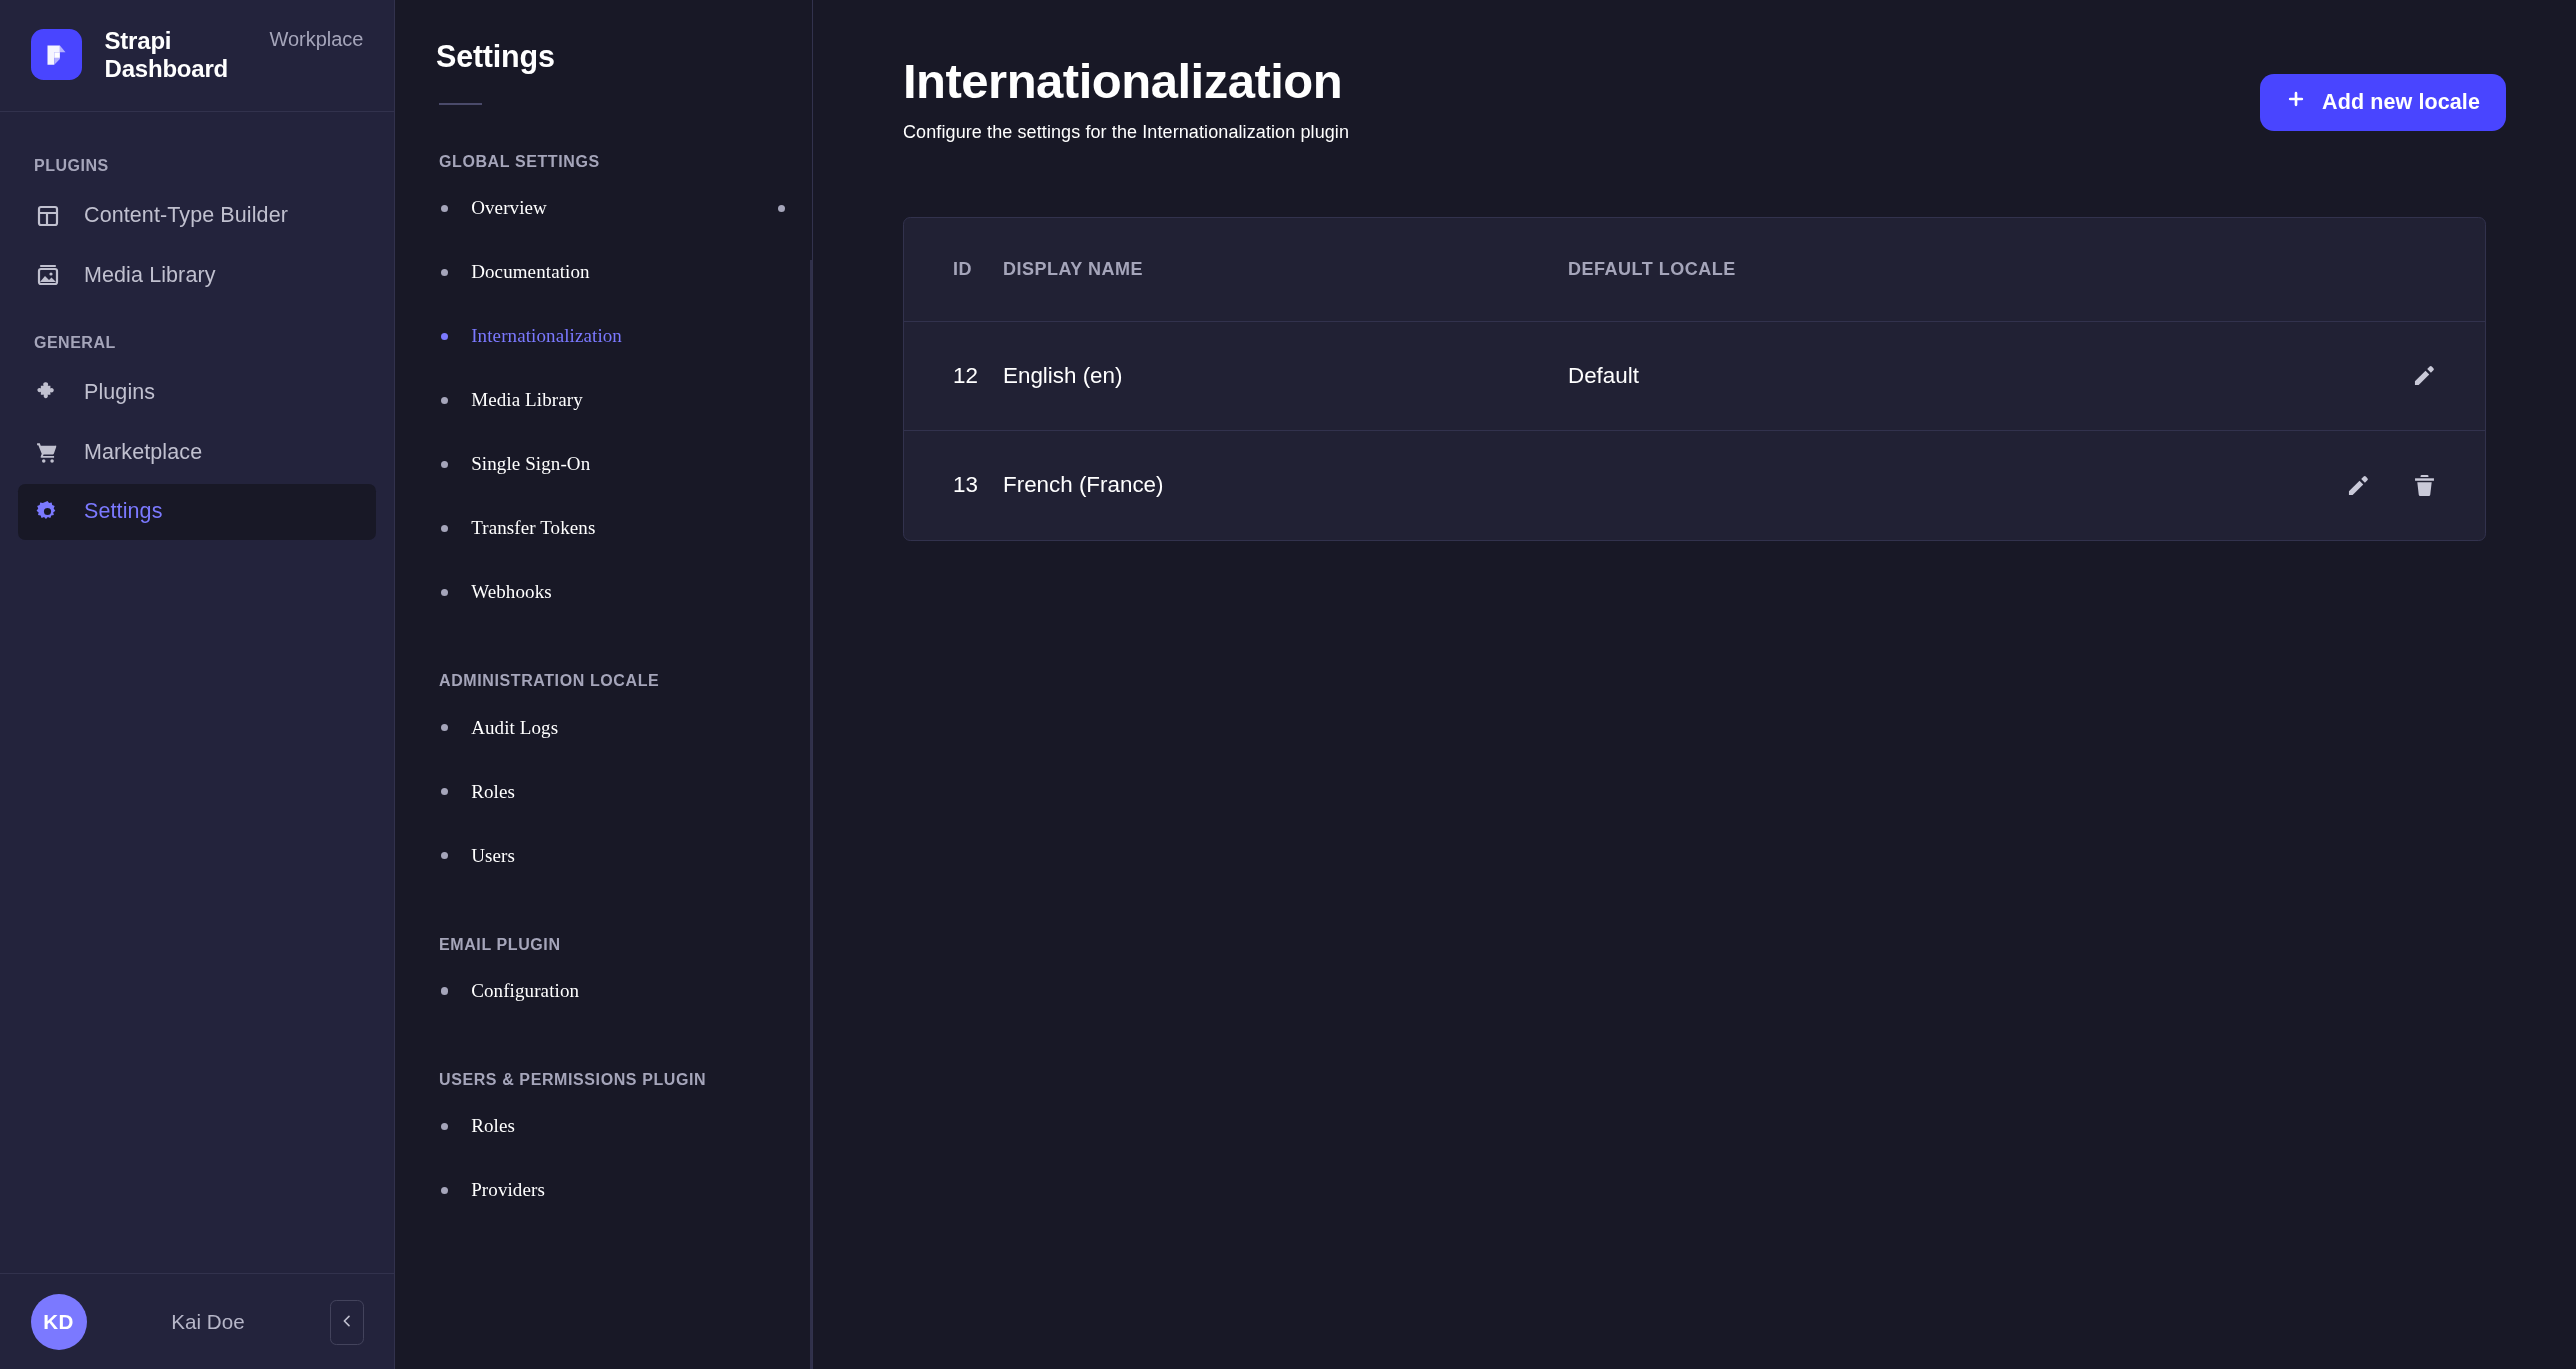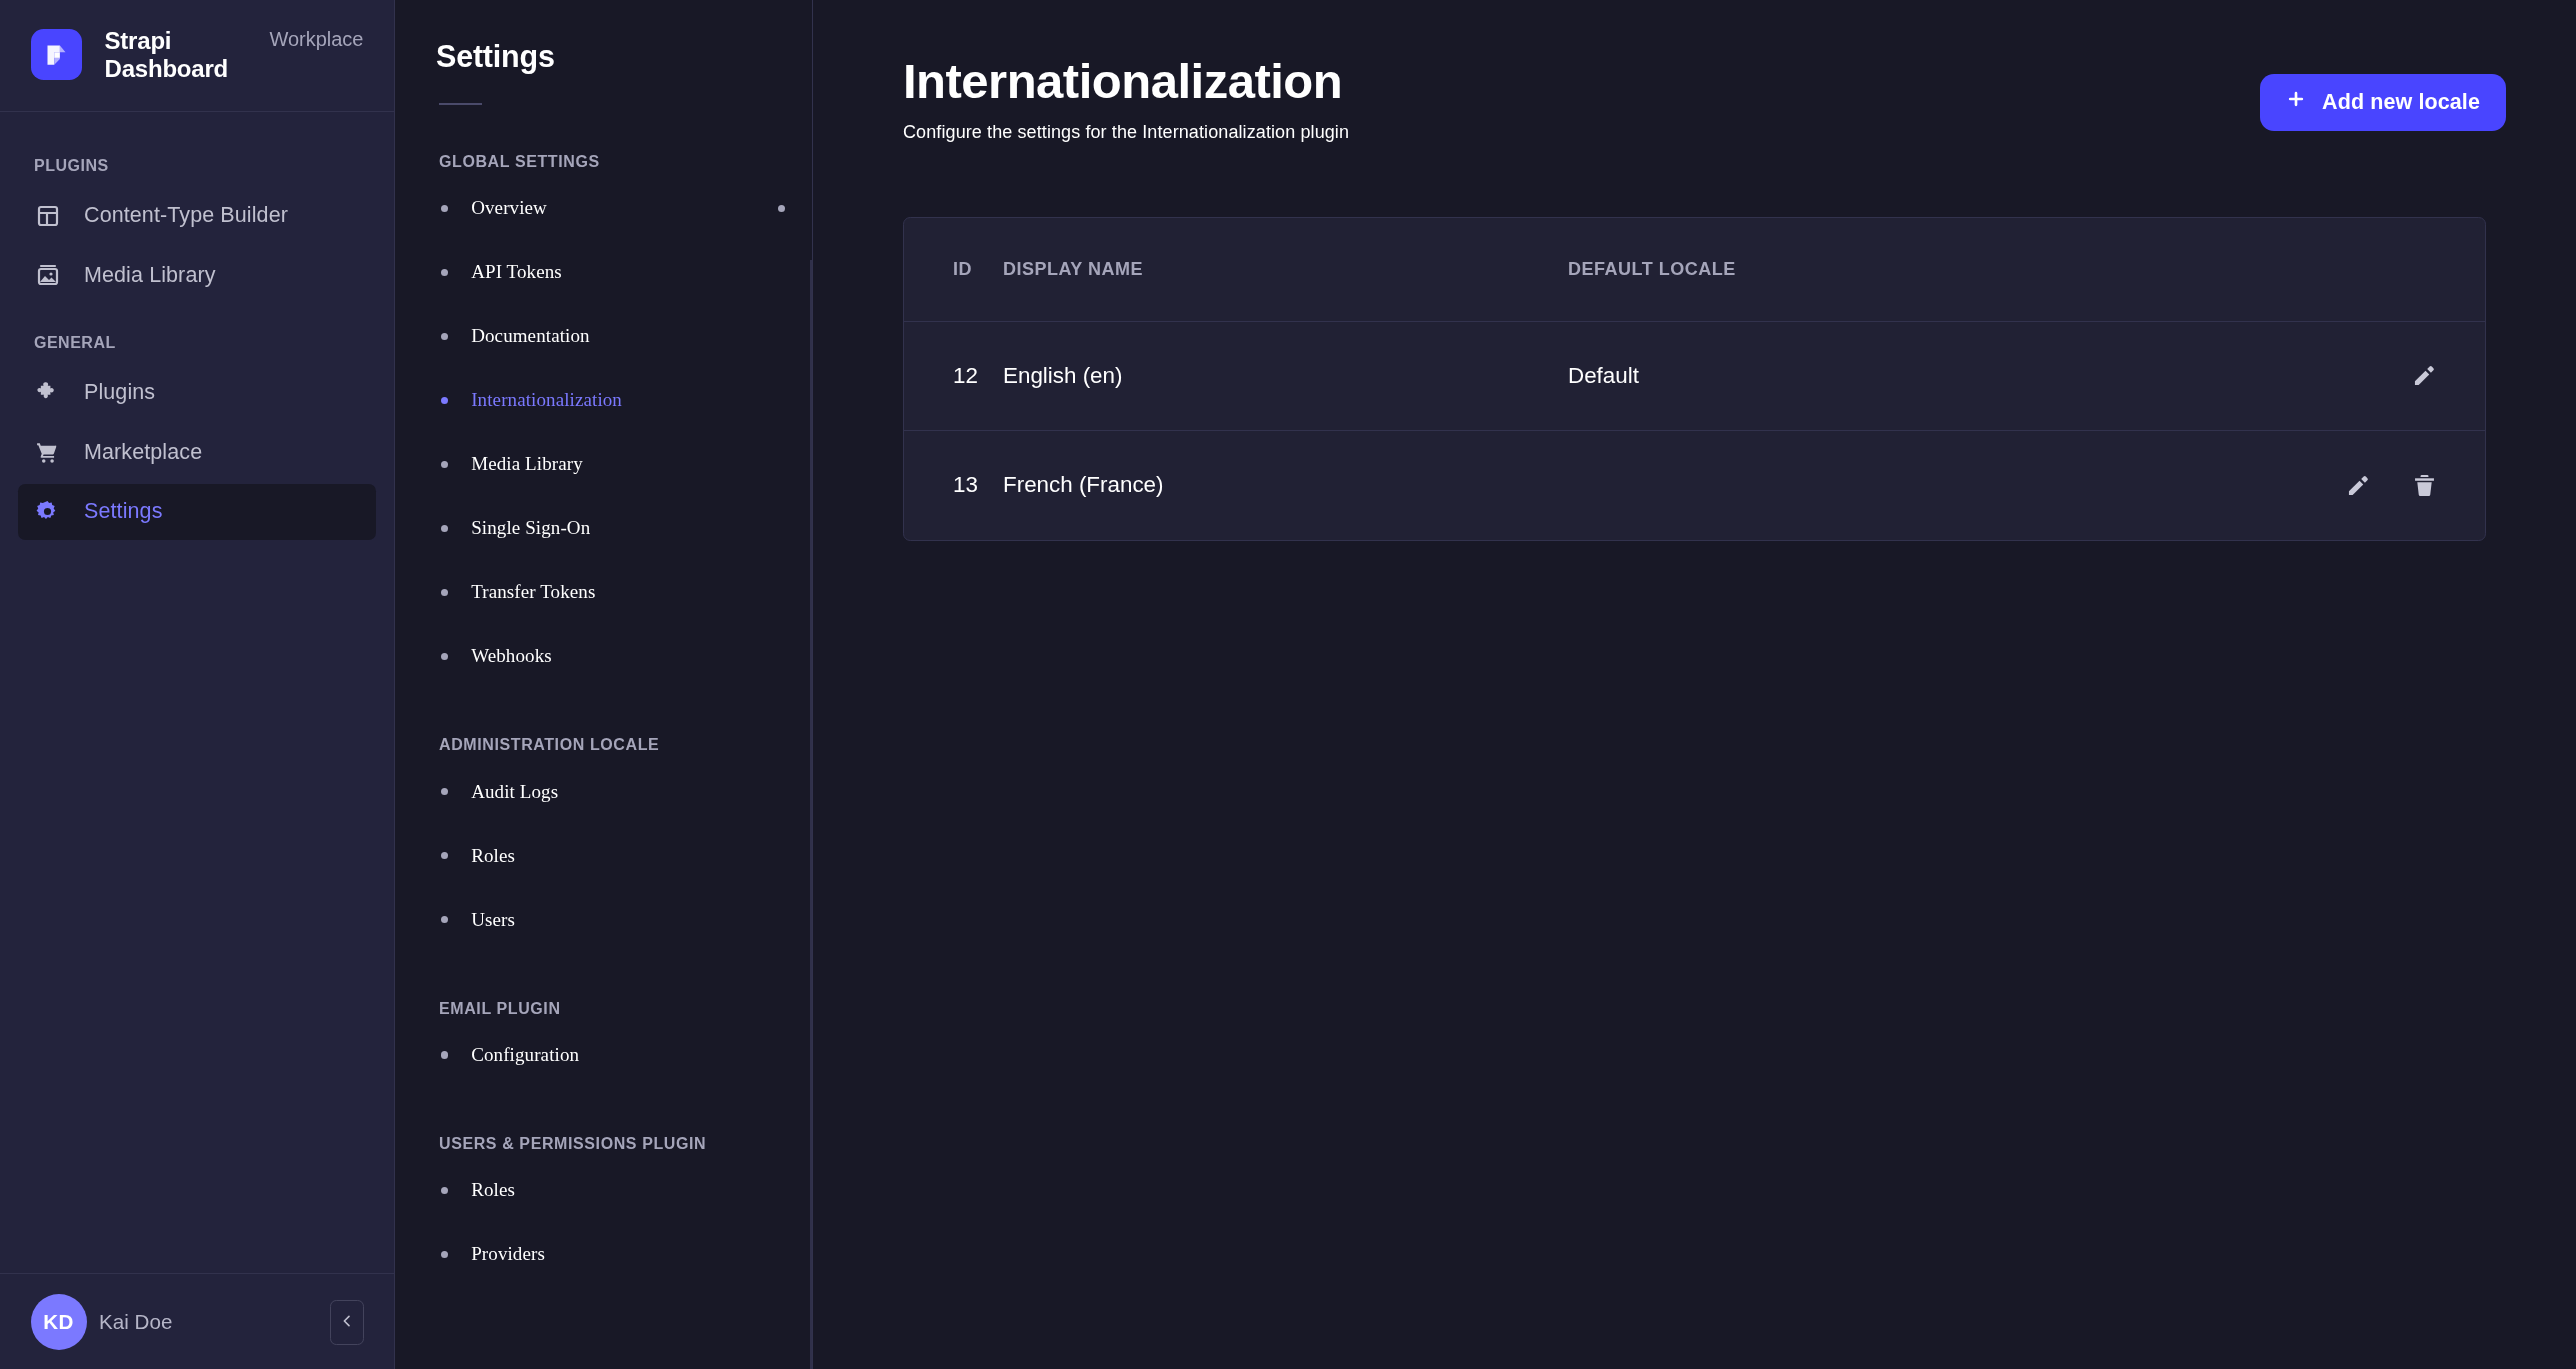--- a/index.html
+++ b/index.html
@@ -110,20 +110,21 @@
     border-radius: 50%;
     background: #7b79ff;
     color: #ffffff;
     font-size: 20.6px;
     font-weight: bold;
     display: flex; align-items: center; justify-content: center;
     letter-spacing: 0.3px;
   }
   .user-name {
     flex: 1 1 auto;
+    text-align: center;
     font-size: 20.6px;
     color: #b6b6c8;
     padding: 0 12.6px;
   }
   .collapse-btn {
     width: 34px; height: 45px;
     flex: 0 0 34px;
     border: 0.9px solid #43435c;
     border-radius: 6.3px;
     display: flex; align-items: center; justify-content: center;
@@ -416,24 +417,20 @@
     <div class="settings-nav-inner">
       <div class="settings-heading">Settings</div>
       <div class="settings-divider"></div>
 
       <div class="set-section-label">GLOBAL SETTINGS</div>
 
       <div class="set-item">
         <span class="set-bullet"></span>
         <span class="set-label">Overview</span>
         <span class="set-trail-dot"></span>
-      </div>
-      <div class="set-item">
-        <span class="set-bullet"></span>
-        <span class="set-label">API Tokens</span>
       </div>
       <div class="set-item">
         <span class="set-bullet"></span>
         <span class="set-label">Documentation</span>
       </div>
       <div class="set-item active">
         <span class="set-bullet"></span>
         <span class="set-label">Internationalization</span>
         <span class="set-active-bar"></span>
       </div>

